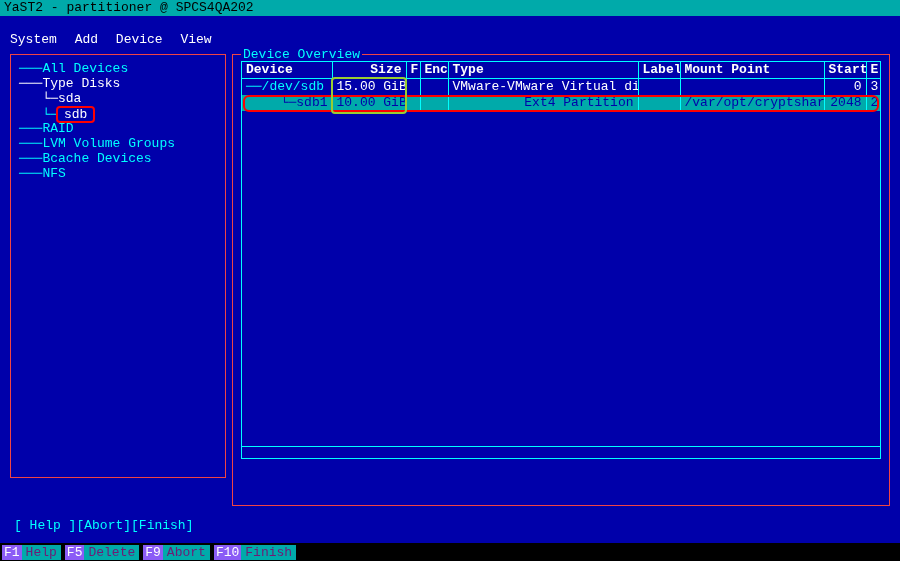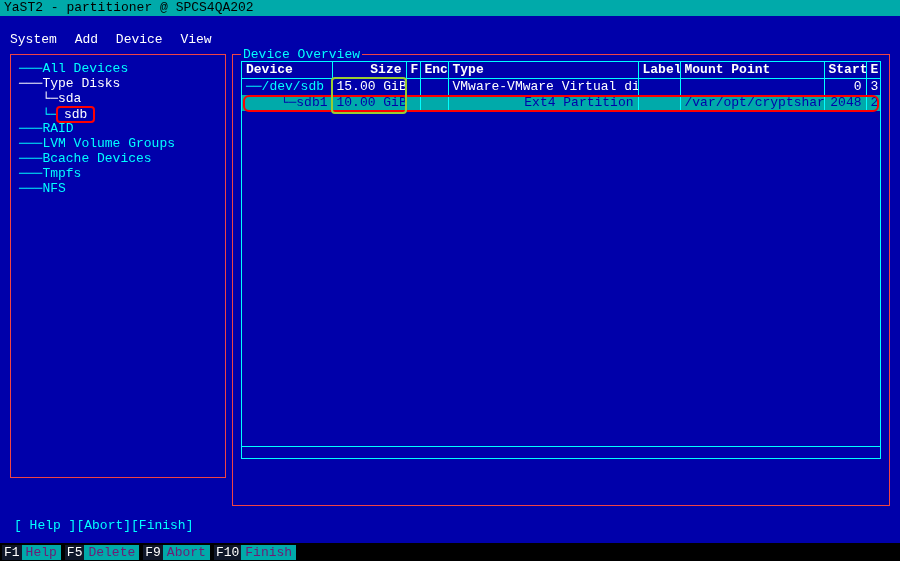--- a/index.html
+++ b/index.html
@@ -132,21 +132,21 @@
     left: 0; bottom: 0;
     width: 100%;
     height: 18px;
     background: #000000;
     color: #00ffff;
     display: flex;
     align-items: center;
     font-size: 13px;
     padding-left: 2px;
   }
-  .fkeys .key { color: #ffffff; background: #0f172a; padding: 0 2px; }
+  .fkeys .key { color: #ffffff; background: #8b5cf6; padding: 0 2px; }
   .fkeys .lbl { background: #00aaaa; color: #701a75; padding: 0 4px; margin-right: 4px; }
 </style>
 </head>
 <body>
 
 <div class="titlebar">YaST2 - partitioner @ SPCS4QA202</div>
 <div class="spacer-row"></div>
 <div class="menubar">
   <span>System</span>
   <span>Add</span>
@@ -156,21 +156,20 @@
 
 <div class="main">
   <div class="panel left">
     <div class="tree-line">───<span>All Devices</span></div>
     <div class="tree-line h">───<span>Type Disks</span></div>
     <div class="tree-line h">   └─<span>sda</span></div>
     <div class="tree-line">   └─<span class="hl-red">sdb</span></div>
     <div class="tree-line">───<span>RAID</span></div>
     <div class="tree-line">───<span>LVM Volume Groups</span></div>
     <div class="tree-line">───<span>Bcache Devices</span></div>
-    <div class="tree-line">───<span>Tmpfs</span></div>
     <div class="tree-line">───<span>NFS</span></div>
   </div>
 
   <div class="panel right">
     <span class="panel-title">Device Overview</span>
 
     <div class="table-wrap">
       <table class="tbl">
         <colgroup>
           <col style="width:90px">

